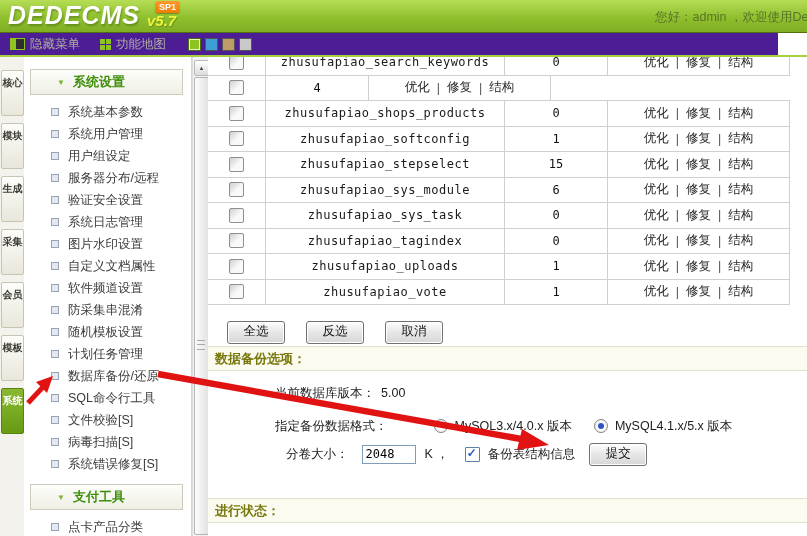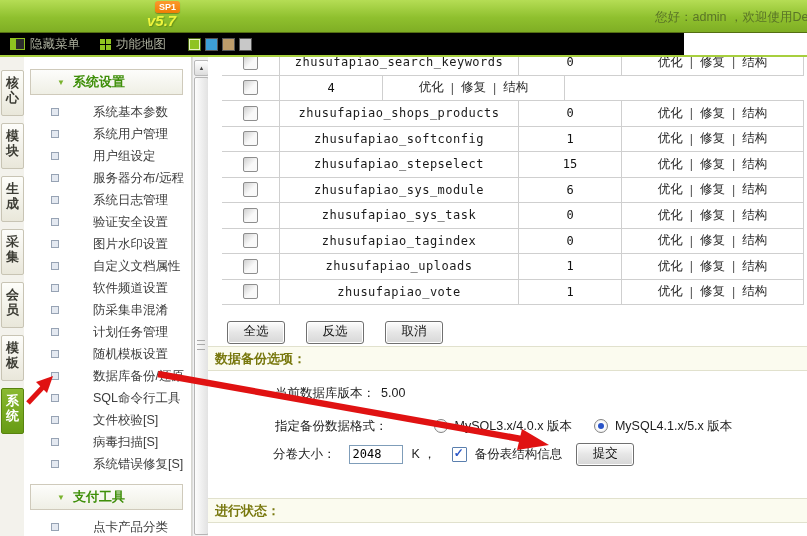--- a/index.html
+++ b/index.html
@@ -13,73 +13,73 @@
         letter-spacing:1px;color:#fff;text-shadow:1px 2px 2px rgba(40,70,0,.35);}
   #sp-badge{position:absolute;left:155px;top:1px;background:linear-gradient(#fb9a2d,#ef7d04);
             color:#fff;font-size:9px;font-weight:bold;padding:1px 4px;border-radius:3px;
             box-shadow:0 1px 1px rgba(0,0,0,.3);}
   #version{position:absolute;left:147px;top:12px;font-style:italic;font-weight:bold;
            font-size:15px;color:#eff53d;text-shadow:1px 1px 1px rgba(60,90,0,.4);}
   #greeting{position:absolute;left:655px;top:9px;width:200px;white-space:nowrap;
             overflow:hidden;color:#5a7427;font-size:12.5px;}
 
   
-  #toolbar{position:absolute;left:0;top:33px;width:684px;height:22px;background:#000000;
+  #toolbar{position:absolute;left:0;top:33px;width:778px;height:22px;background:#4c1d95;
            display:flex;align-items:center;color:#acaf9d;}
   .tb-item{display:flex;align-items:center;margin-left:10px;cursor:pointer;}
   .tb-label{margin-left:5px;font-size:12.5px;}
   #hide-icon{width:13px;height:10px;border:1px solid #8fc320;
              background:linear-gradient(90deg,#8fc320 0 40%,#2d2d2d 40%);}
   #map-icon{width:11px;height:11px;display:grid;grid-template-columns:5px 5px;
             grid-template-rows:5px 5px;gap:1px;}
   #map-icon span{background:#8fc320;}
   #swatches{display:flex;margin-left:22px;gap:4px;}
   .swatch{width:11px;height:11px;border:1px solid #555;cursor:pointer;}
   .swatch.sel{border:1px solid #4c6b12;box-shadow:inset 0 0 0 1px #e8f5c5;}
 
   #greenline{position:absolute;left:0;top:55px;width:807px;height:2px;background:#a7cf3e;}
 
   
   #tabstrip{position:absolute;left:0;top:57px;width:24px;height:479px;background:#f3f2ec;
             padding-top:13px;box-sizing:border-box;}
   .side-tab{width:21px;height:40px;margin:0 0 7px 1px;border:1px solid #c8c4b4;
             background:linear-gradient(#fdfdfa,#e9e7da);font-weight:bold;color:#3c3c34;
             text-align:center;line-height:15px;padding-top:4px;box-sizing:content-box;
-            word-break:break-all;font-size:13px;cursor:pointer;border-radius:2px;}
+            word-break:break-all;font-size:10px;cursor:pointer;border-radius:2px;}
   .side-tab.active{background:linear-gradient(#8ab931,#679b14);border-color:#57830e;color:#fff;}
 
   
   #menu{position:absolute;left:24px;top:57px;width:168px;height:479px;background:#fff;
         border-right:1px solid #d6d6d0;box-sizing:border-box;padding-top:12px;overflow:hidden;}
   .menu-section{height:24px;margin:0 8px 6px 6px;border:1px solid #cfcabb;
                 background:linear-gradient(#fdfdfb,#efefe5);display:flex;align-items:center;
                 cursor:pointer;}
   .sec-arrow{color:#7ab32e;font-size:8px;margin:0 8px 0 26px;}
   .sec-title{color:#3f8f0a;font-weight:bold;font-size:13px;}
-  .menu-item{height:22px;display:flex;align-items:center;padding-left:27px;cursor:pointer;gap:25px;}
+  .menu-item{height:22px;display:flex;align-items:center;padding-left:27px;cursor:pointer;}
   .bullet{width:6px;height:6px;border:1px solid #97a3b4;background:#e4e9f1;margin-right:9px;}
   .mi-label{color:#3c3c3c;font-size:12.5px;}
   .sec2{margin-top:9px;}
 
   
   #mscroll{position:absolute;left:192px;top:57px;width:16px;height:479px;background:#f1f1f1;
            border-left:1px solid #dcdcdc;box-sizing:border-box;}
   #scroll-up{position:absolute;left:1px;top:3px;width:13px;height:14px;border:1px solid #b9b9b9;
              background:linear-gradient(#fff,#dcdcdc);font-size:6px;color:#444;text-align:center;
              line-height:14px;cursor:pointer;border-radius:2px;}
   #scroll-thumb{position:absolute;left:1px;top:20px;width:13px;height:456px;border:1px solid #b5b5b5;
                 background:linear-gradient(90deg,#fdfdfd,#e2e2e2);border-radius:2px;cursor:grab;}
   #thumb-grip{position:absolute;left:2px;top:262px;width:8px;height:8px;
               border-top:1px solid #aaa;border-bottom:1px solid #aaa;}
   #thumb-grip:before{content:"";display:block;margin-top:3px;border-top:1px solid #aaa;}
 
   
   #main{position:absolute;left:208px;top:57px;width:599px;height:479px;background:#fff;overflow:hidden;}
 
-  #dbtable{position:absolute;left:14px;top:-7px;width:582px;}
+  #dbtable{position:absolute;left:0;top:-7px;width:582px;}
   .trow{display:flex;height:25.5px;border-bottom:1px solid #cfcfcf;box-sizing:border-box;align-items:center;}
   .td{height:100%;display:flex;align-items:center;justify-content:center;
       border-right:1px solid #cfcfcf;box-sizing:border-box;}
   .col-check{width:58px;}
   .col-name{width:239px;font-family:"DejaVu Sans Mono",monospace;font-size:12px;
             letter-spacing:.5px;color:#1a1a1a;}
   .col-count{width:103px;font-family:"DejaVu Sans Mono",monospace;font-size:12px;color:#111;}
   .col-act{width:182px;font-size:12.5px;color:#1f1f1f;}
   .tcheck{width:13px;height:13px;border:1px solid #8e8e8e;border-radius:2px;
           background:linear-gradient(135deg,#cfcfcf,#f9f9f9 55%);cursor:pointer;}
@@ -96,41 +96,42 @@
   .secbar{position:absolute;left:0;width:660px;height:25px;background:#fbfbef;
           border-top:1px solid #e1e1cd;border-bottom:1px solid #e1e1cd;box-sizing:border-box;
           display:flex;align-items:center;padding-left:7px;font-weight:bold;font-size:13px;color:#78780e;}
   #bar-backup{top:289px;}
   #bar-status{top:441px;align-items:center;}
 
   
   .formline{position:absolute;display:flex;align-items:center;font-size:12.5px;color:#1c1c1c;}
   #line-version{left:67px;top:326px;height:20px;}
   #line-format{left:67px;top:358px;height:22px;gap:24px;}
-  #line-volume{left:65px;top:385px;height:24px;}
+  #line-volume{left:78px;top:385px;height:24px;}
   .radio-opt{display:flex;align-items:center;margin-left:22px;cursor:pointer;}
   .radio{width:12px;height:12px;border:1px solid #848484;border-radius:50%;
          background:radial-gradient(#fff 40%,#e4e4e4);margin-right:7px;position:relative;}
   .radio.on:after{content:"";position:absolute;left:3px;top:3px;width:6px;height:6px;
                   border-radius:50%;background:#2a54c8;}
   #vol-input{width:46px;height:17px;border:1px solid #7f9db9;font-size:12px;padding:0 3px;
              margin:0 9px 0 13px;font-family:"DejaVu Sans Mono",monospace;}
   #struct-check{width:13px;height:13px;border:1px solid #5a7fae;background:#fff;margin:0 8px 0 16px;
                 position:relative;cursor:pointer;border-radius:1px;}
   #struct-check:after{content:"✓";position:absolute;left:1px;top:-2px;color:#2b57c8;
                       font-size:12px;font-weight:bold;}
   #submit-btn{margin-left:14px;}
 
   
   #arrows{position:absolute;left:0;top:0;width:807px;height:536px;pointer-events:none;z-index:50;}
 </style>
 </head>
 <body>
 
 <div id="header">
+  <div id="logo">DEDECMS</div>
   <div id="sp-badge">SP1</div>
   <div id="version">v5.7</div>
   <div id="greeting">您好：admin ，欢迎使用De</div>
 </div>
 
 <div id="toolbar">
   <div class="tb-item">
     <span id="hide-icon"></span>
     <span class="tb-label">隐藏菜单</span>
   </div>
@@ -179,49 +180,49 @@
     <div class="menu-item">
       <span class="bullet"></span>
       <span class="mi-label">用户组设定</span>
     </div>
     <div class="menu-item">
       <span class="bullet"></span>
       <span class="mi-label">服务器分布/远程</span>
     </div>
     <div class="menu-item">
       <span class="bullet"></span>
+      <span class="mi-label">验证安全设置</span>
+    </div>
+    <div class="menu-item">
+      <span class="bullet"></span>
       <span class="mi-label">系统日志管理</span>
     </div>
     <div class="menu-item">
       <span class="bullet"></span>
-      <span class="mi-label">验证安全设置</span>
-    </div>
-    <div class="menu-item">
-      <span class="bullet"></span>
       <span class="mi-label">图片水印设置</span>
     </div>
     <div class="menu-item">
       <span class="bullet"></span>
       <span class="mi-label">自定义文档属性</span>
     </div>
     <div class="menu-item">
       <span class="bullet"></span>
       <span class="mi-label">软件频道设置</span>
     </div>
     <div class="menu-item">
       <span class="bullet"></span>
       <span class="mi-label">防采集串混淆</span>
     </div>
     <div class="menu-item">
       <span class="bullet"></span>
+      <span class="mi-label">随机模板设置</span>
+    </div>
+    <div class="menu-item">
+      <span class="bullet"></span>
       <span class="mi-label">计划任务管理</span>
-    </div>
-    <div class="menu-item">
-      <span class="bullet"></span>
-      <span class="mi-label">随机模板设置</span>
     </div>
     <div class="menu-item">
       <span class="bullet"></span>
       <span class="mi-label">数据库备份/还原</span>
     </div>
     <div class="menu-item">
       <span class="bullet"></span>
       <span class="mi-label">SQL命令行工具</span>
     </div>
     <div class="menu-item">

